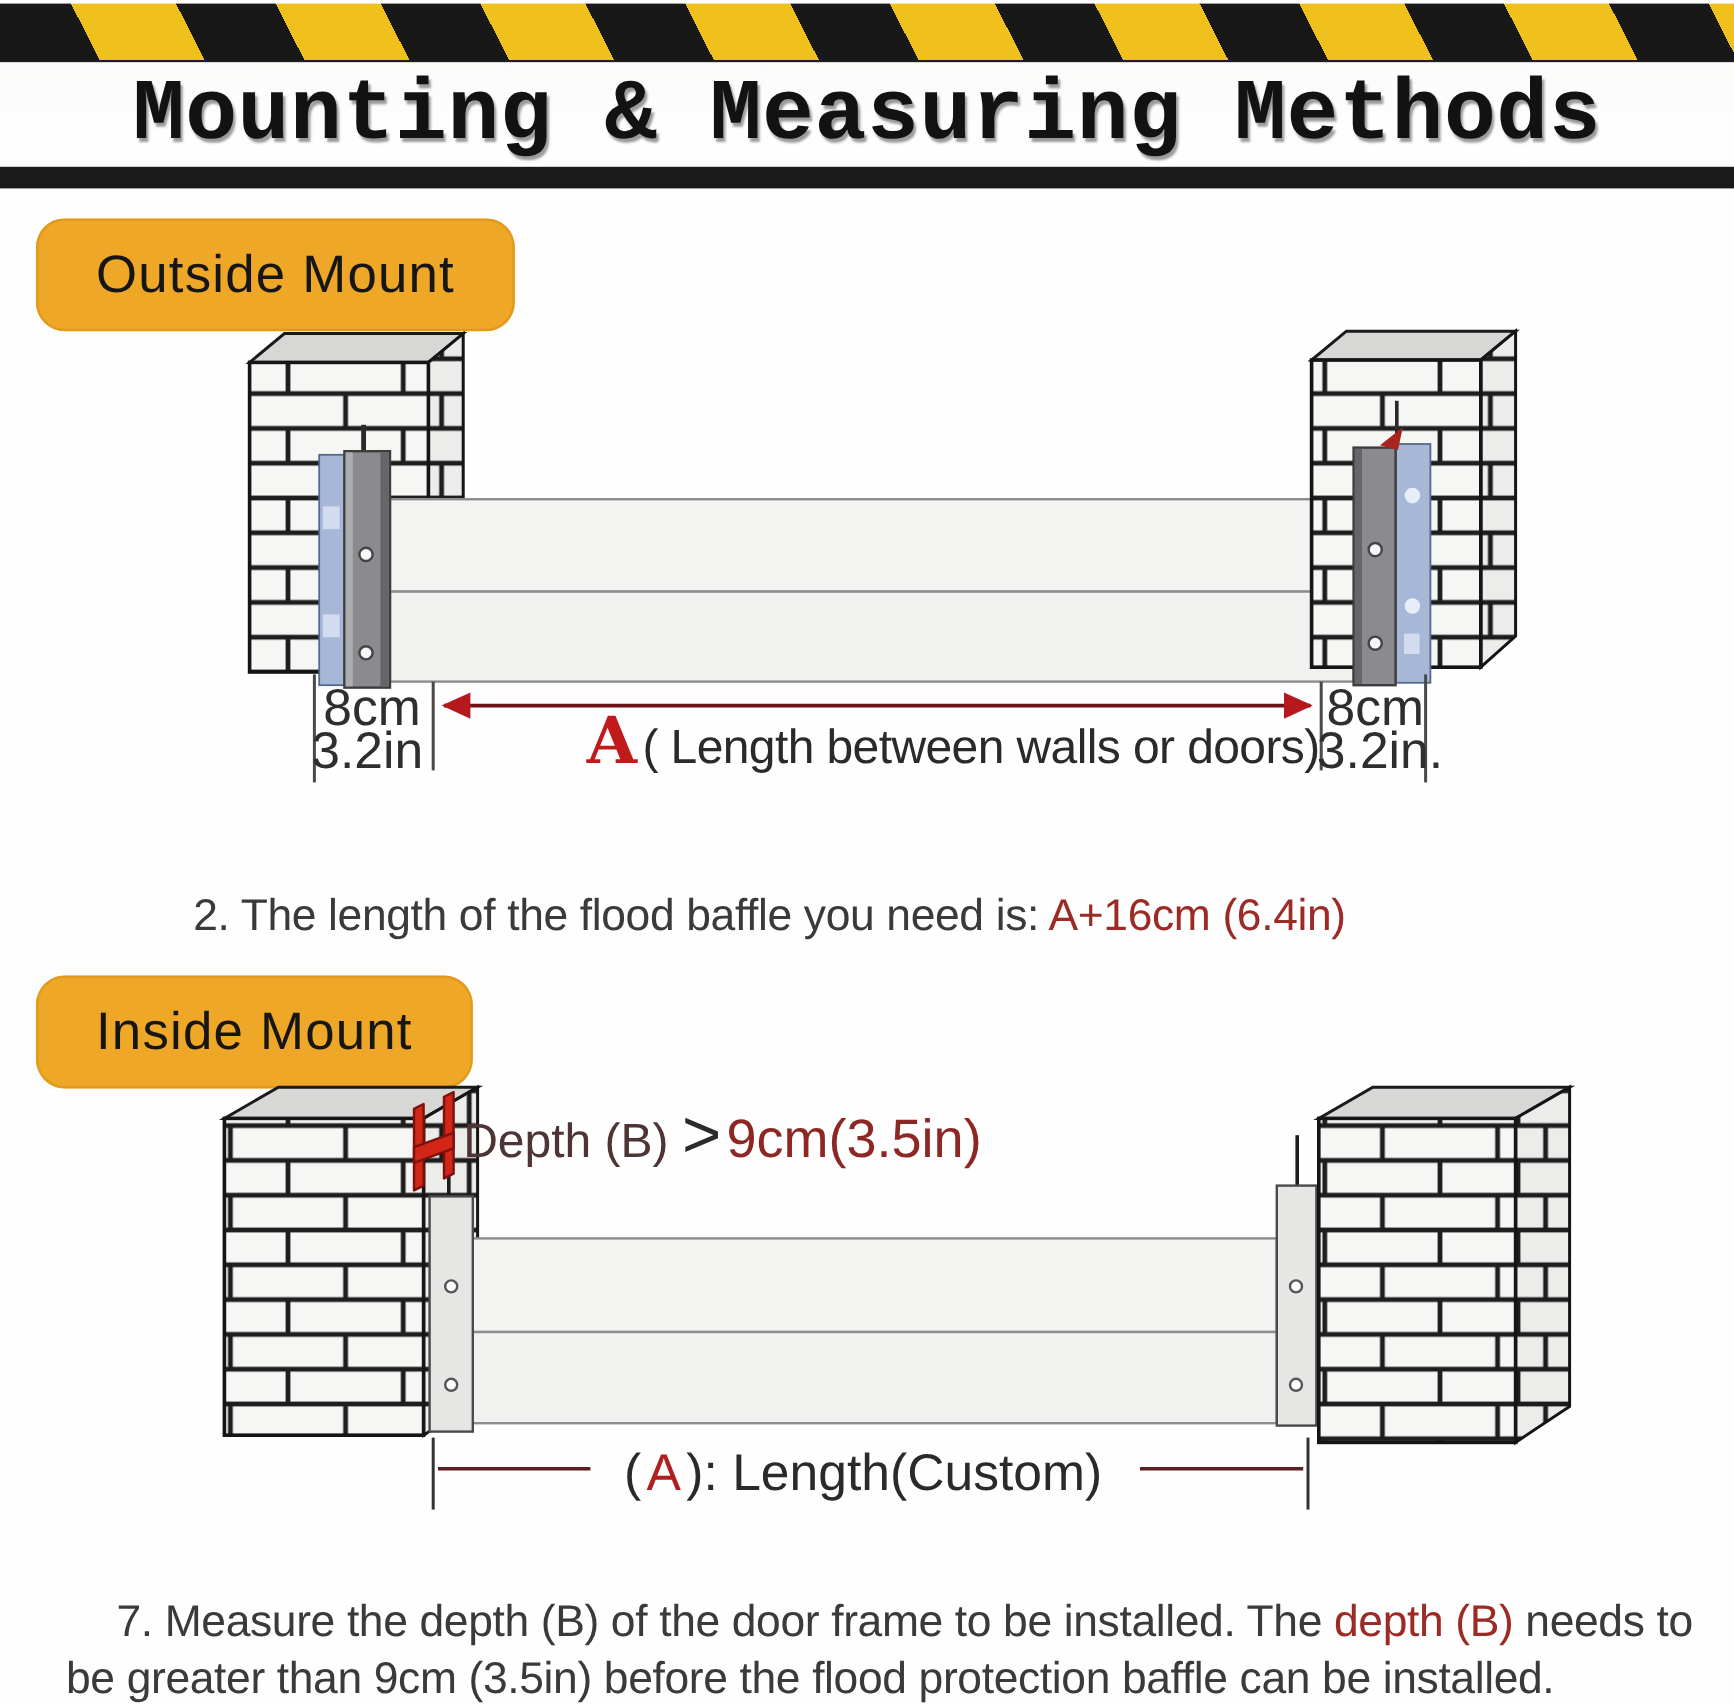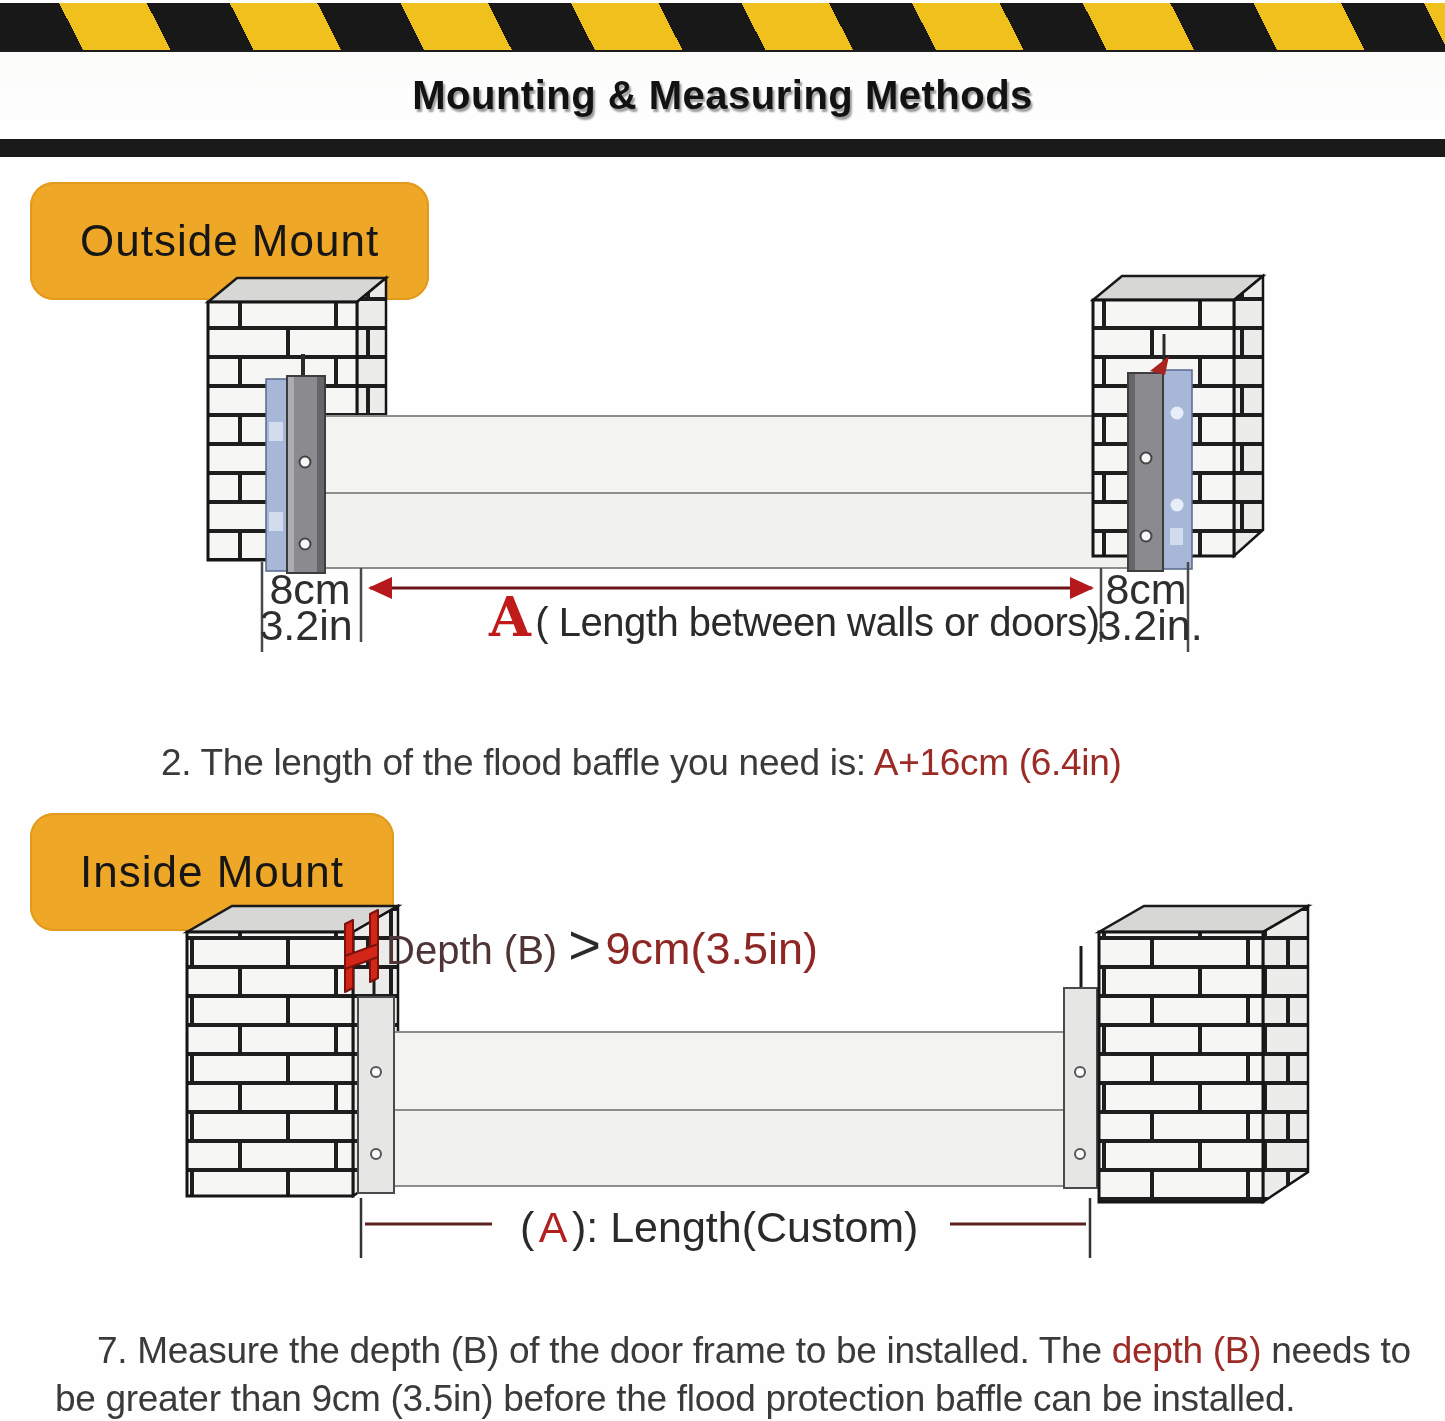--- a/index.html
+++ b/index.html
@@ -5,25 +5,25 @@
   html,body{margin:0;padding:0;background:#ffffff;}
   .page{position:relative;width:1445px;height:1421px;background:#fefefe;overflow:hidden;
         font-family:"Liberation Sans", sans-serif;}
   
   .hazard{position:absolute;left:0;top:3px;width:1445px;height:47px;
           background:repeating-linear-gradient(63deg,#181818 0 74px,#f0c11c 74px 152px);
           border-bottom:2px solid #1d1d1d;}
   .titlebar{position:absolute;left:0;top:52px;width:1445px;height:87px;
             background:linear-gradient(#fbfbfa,#ffffff);
             display:flex;align-items:center;justify-content:center;}
-  .title{font-size:40px;font-weight:bold;color:#121212;letter-spacing:0.5px;
-         text-shadow:2px 3px 2px #9a9a9a;}
+  .title{font-size:72px;font-weight:bold;color:#121212;letter-spacing:0.5px;
+         text-shadow:2px 3px 2px #9a9a9a;font-family:Liberation Mono, monospace;}
   .blackbar{position:absolute;left:0;top:139px;width:1445px;height:18px;background:#1a1a1a;}
   
-  .ylabel{position:absolute;left:30px;height:86px;line-height:86px;padding:16px 50px;
+  .ylabel{position:absolute;left:30px;height:86px;line-height:86px;padding:4px 50px;
           background:#efa727;border-radius:24px;color:#161616;font-size:44px;
           letter-spacing:1px;box-shadow:inset 0 0 0 2px #e29a1d;}
   .outside-label{top:182px;}
   .inside-label{top:813px;text-align:right;}
   
   svg.diag{position:absolute;left:0;width:1445px;height:420px;}
   svg.diag text{font-family:"Liberation Sans", sans-serif;fill:#2e2e2e;}
   
   .step{position:absolute;font-size:37px;color:#3a3a3a;letter-spacing:-0.3px;white-space:nowrap;}
   .step .red{color:#9c2b26;}

